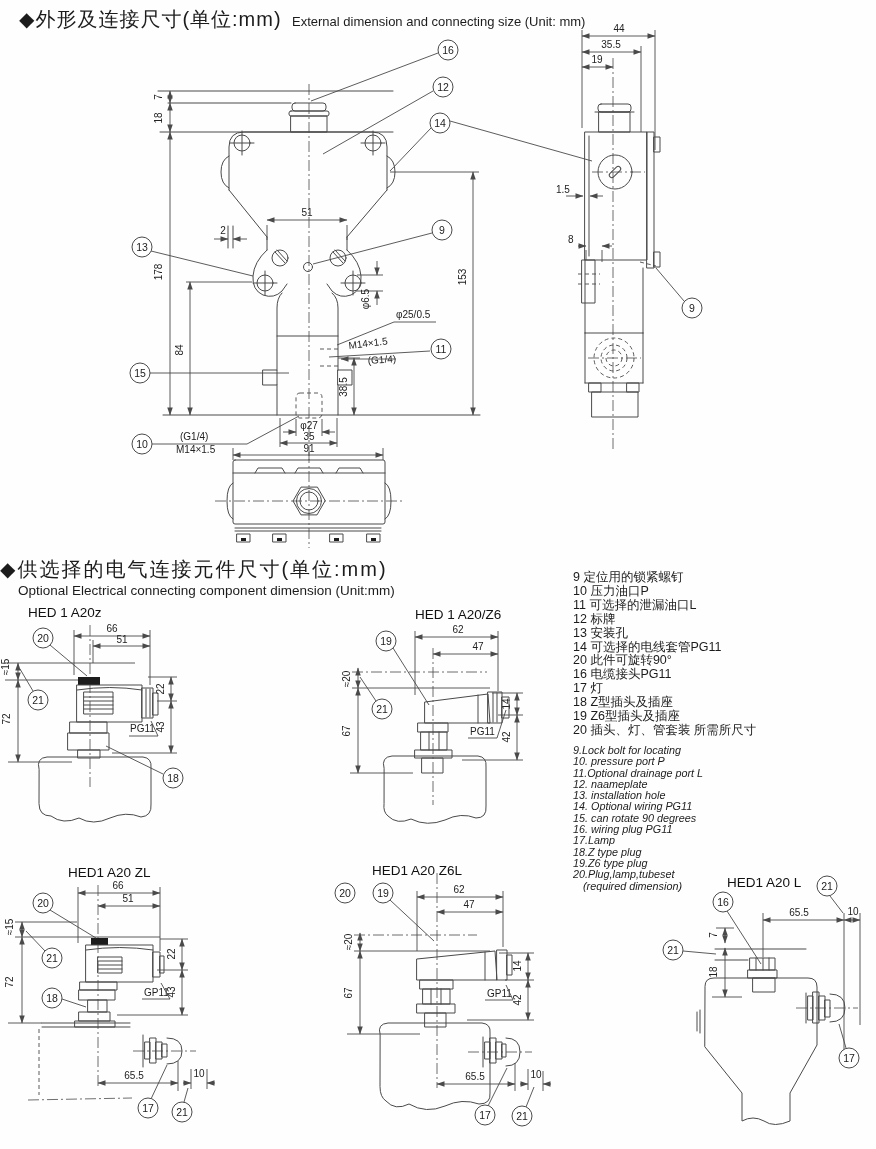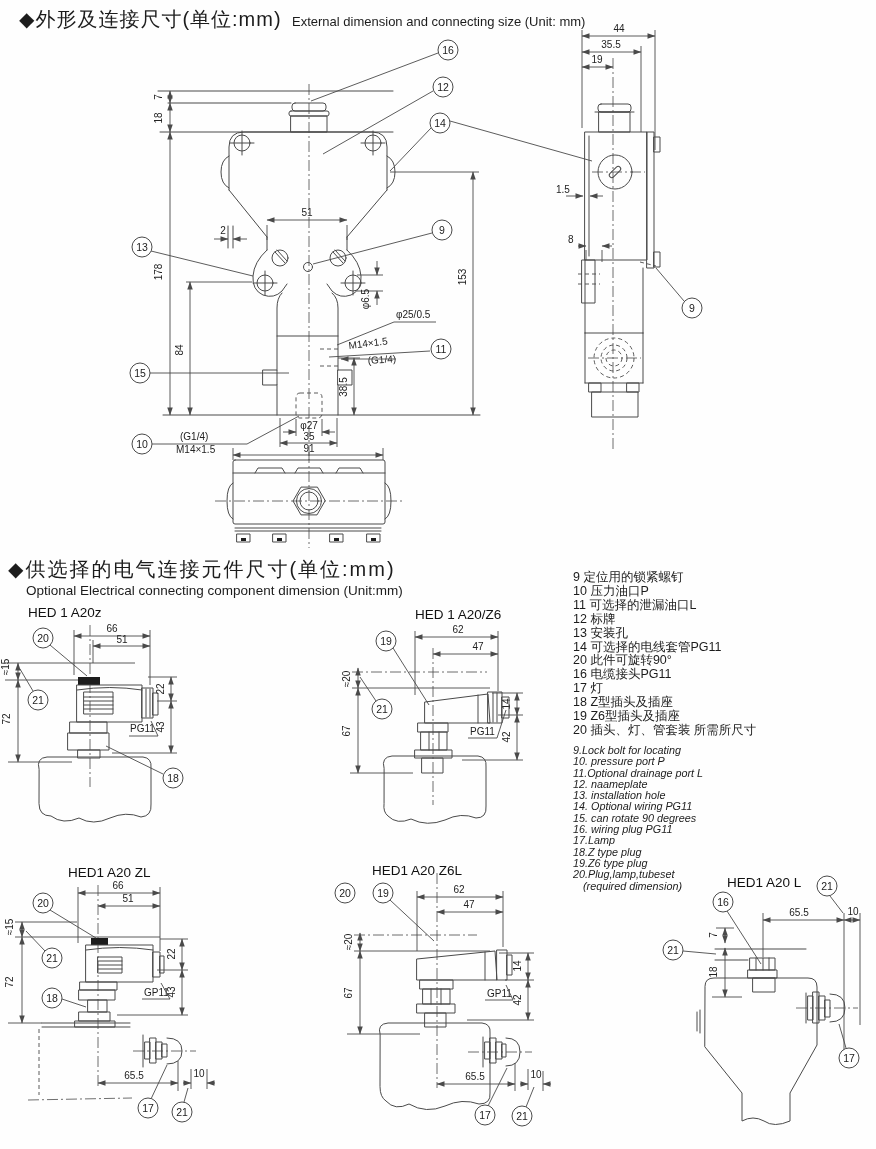--- a/index.html
+++ b/index.html
@@ -251,21 +251,21 @@
       <rect class="ln" x="589" y="383" width="12" height="9"></rect>
       <rect class="ln" x="627" y="383" width="12" height="9"></rect>
       <rect class="ln" x="592" y="392" width="46" height="25"></rect>
       <line class="dsh" x1="640" y1="262" x2="656" y2="266"></line>
       <line class="dm" x1="656" y1="268" x2="684" y2="301"></line>
       <circle class="co" cx="692" cy="308" r="10"></circle>
         <text class="ct" x="692" y="311.5">9</text>
     </g>
   </svg>
 
-  <div class="abs" style="left:8px;top:556px;">
+  <div class="abs" style="left:0;top:556px;">
     <div class="t2zh">◆供选择的电气连接元件尺寸(单位:mm)</div>
     <div class="t2en" style="margin-left:18px;">Optional Electrical connecting component dimension (Unit:mm)</div>
   </div>
 
   <div class="abs zhlist" style="left:573px;top:571px;">
     <div>9 定位用的锁紧螺钉</div>
     <div>10 压力油口P</div>
     <div>11 可选择的泄漏油口L</div>
     <div>12 标牌</div>
     <div>13 安装孔</div>

